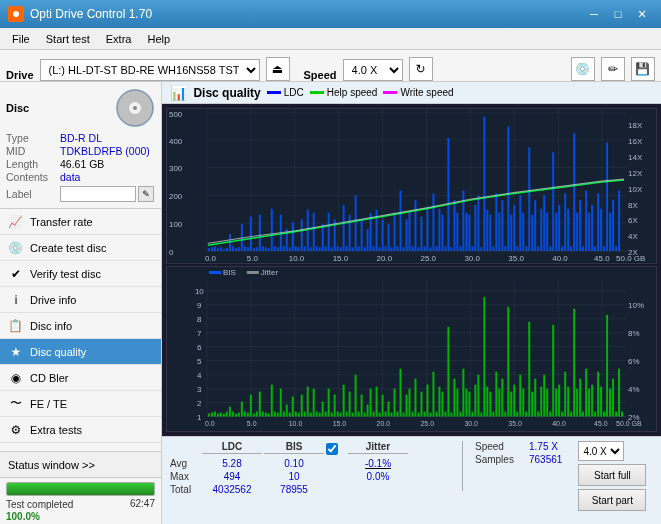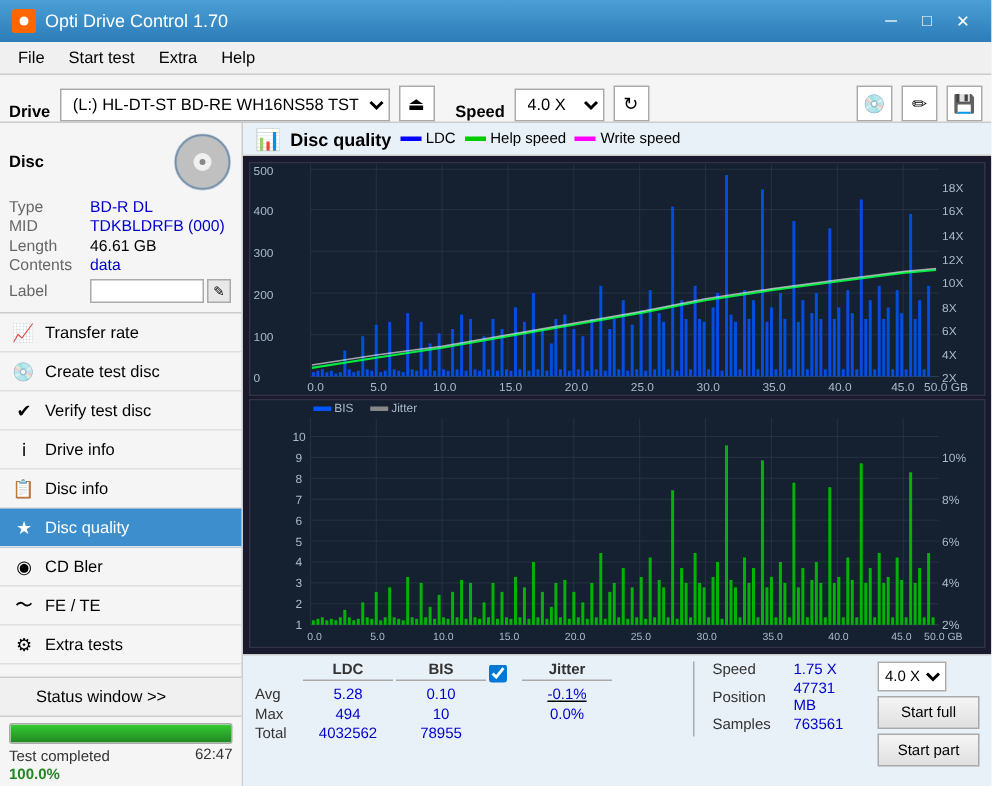--- a/index.html
+++ b/index.html
@@ -100,21 +100,21 @@
     }
     .status-btn {
       width: 100%;
       height: 26px;
       background: #f0f0f0;
       border: none;
       border-bottom: 1px solid #ccc;
       cursor: pointer;
       font-size: 11px;
       text-align: left;
-      padding: 0 24px;
+      padding: 0 8px;
       display: flex;
       align-items: center;
       gap: 4px;
     }
     #progress-section {
       padding: 4px 6px 2px;
       background: #f5f5f5;
     }
     .progress-bar-outer {
       height: 14px;
@@ -807,24 +807,20 @@
         </div>
 
         <div class="divider-v"></div>
 
         <div class="speed-info">
           <div class="speed-row">
             <span class="speed-key">Speed</span>
             <span class="speed-val">1.75 X</span>
           </div>
           <div class="speed-row">
-            <span class="speed-key">Position</span>
-            <span class="speed-val">47731 MB</span>
-          </div>
-          <div class="speed-row">
             <span class="speed-key">Samples</span>
             <span class="speed-val">763561</span>
           </div>
         </div>
 
         <div class="action-btns" style="margin-left:8px;">
           <div style="display:flex; gap:4px; align-items:center;">
             <select class="speed-dropdown">
               <option>4.0 X</option>
             </select>

